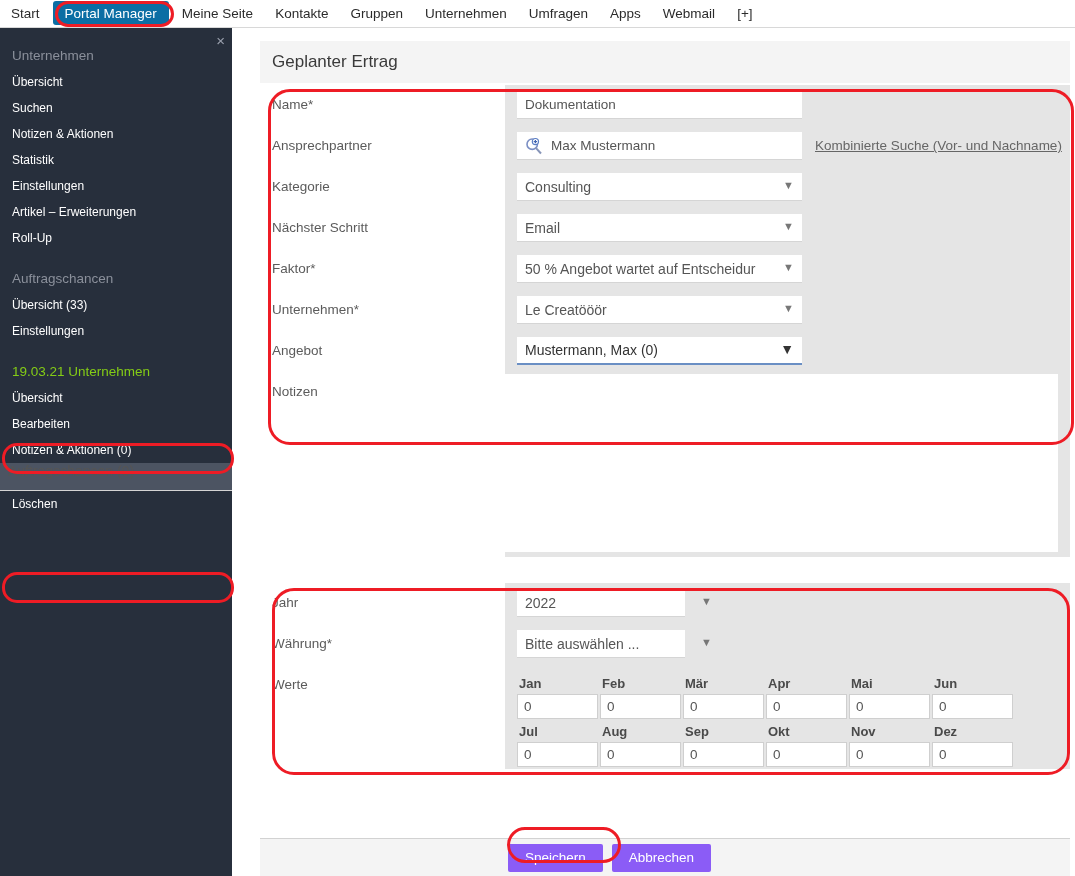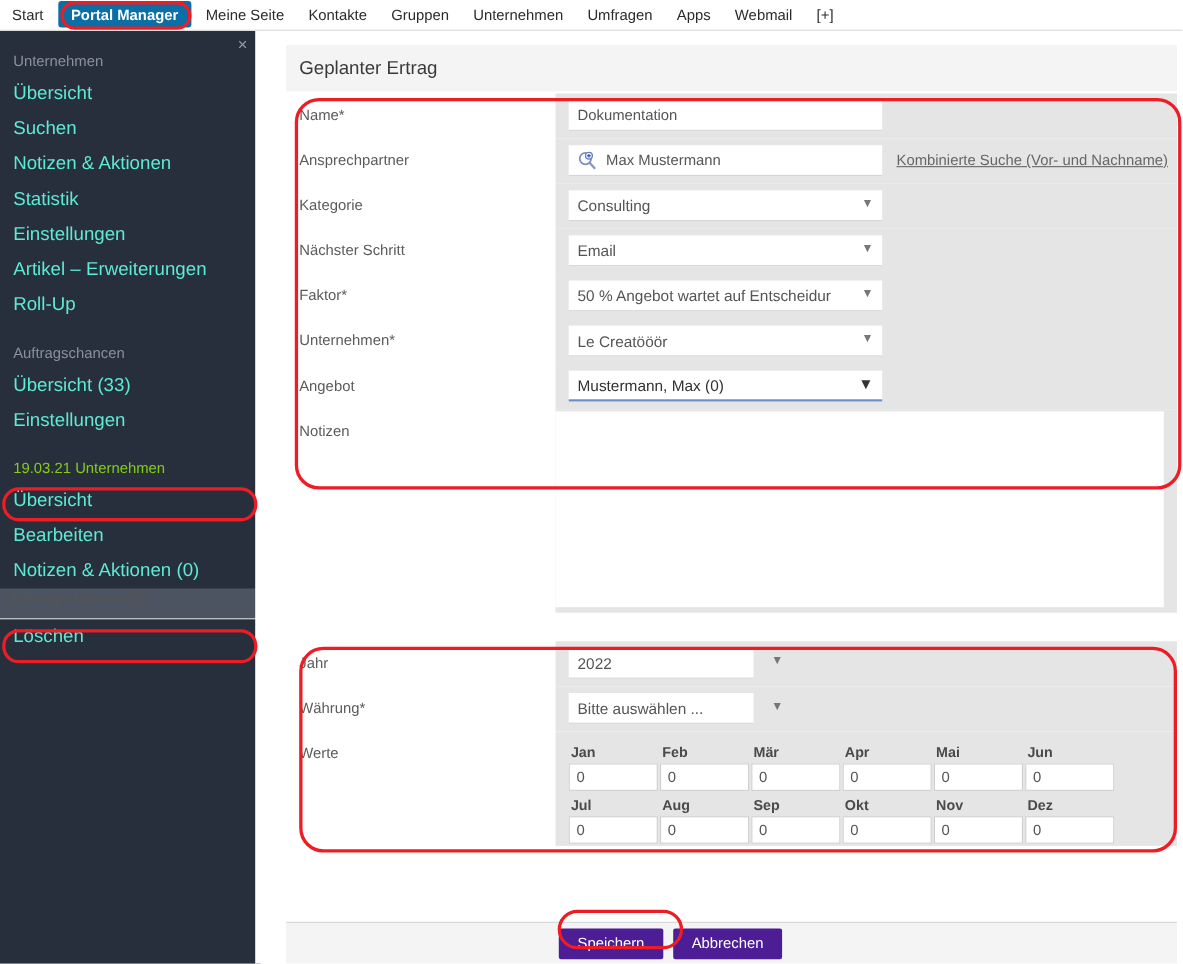--- a/index.html
+++ b/index.html
@@ -27,21 +27,20 @@
     color: #2b2b2b;
     white-space: nowrap;
     cursor: pointer;
   }
   .navitem.active {
     background: #0b6ea4;
     color: #ffffff;
     border-radius: 3px;
     margin: 1px 2px 2px 2px;
     padding: 12px 12px;
-    font-weight: bold;
   }
 
   
   #sidebar {
     position: absolute; top: 28px; left: 0;
     width: 237px; height: 848px;
     background: #272f3c;
     color: #e8eaee;
     font-size: 13.5px;
     overflow: hidden;
@@ -52,23 +51,23 @@
     cursor: pointer; line-height: 1;
   }
   .sb-group {
     color: #8b909b;
     padding: 6px 0 6px 12px;
     font-size: 13.5px;
   }
   .sb-group.boxed { color: #84cc16; }
   .sb-item {
     padding: 6px 0 6px 12px;
-    color: #5eead4;
+    color: #ffffff;
     cursor: pointer;
-    font-size: 17px;
+    font-size: 12px;
   }
   .sb-item.sel {
     background: #4c5462;
   }
   .sb-spacer { height: 14px; }
 
   
   #main {
     position: absolute; top: 28px; left: 232px;
     width: 838px; height: 848px;
@@ -203,21 +202,21 @@
     width: 810px; height: 1px; background: #d2d2d2;
   }
   #btnrow {
     position: absolute; left: 28px; top: 811px;
     width: 810px; height: 37px;
     background: #f4f4f4;
     display: flex; align-items: center;
     padding-left: 248px;
   }
   .btn {
-    background: #4c1d95;
+    background: #8b5cf6;
     color: #ffffff;
     border: none;
     height: 28px;
     padding: 0 17px;
     font-size: 13.5px;
     font-family: "Liberation Sans", sans-serif;
     border-radius: 2px;
     margin-right: 9px;
     cursor: pointer;
   }

